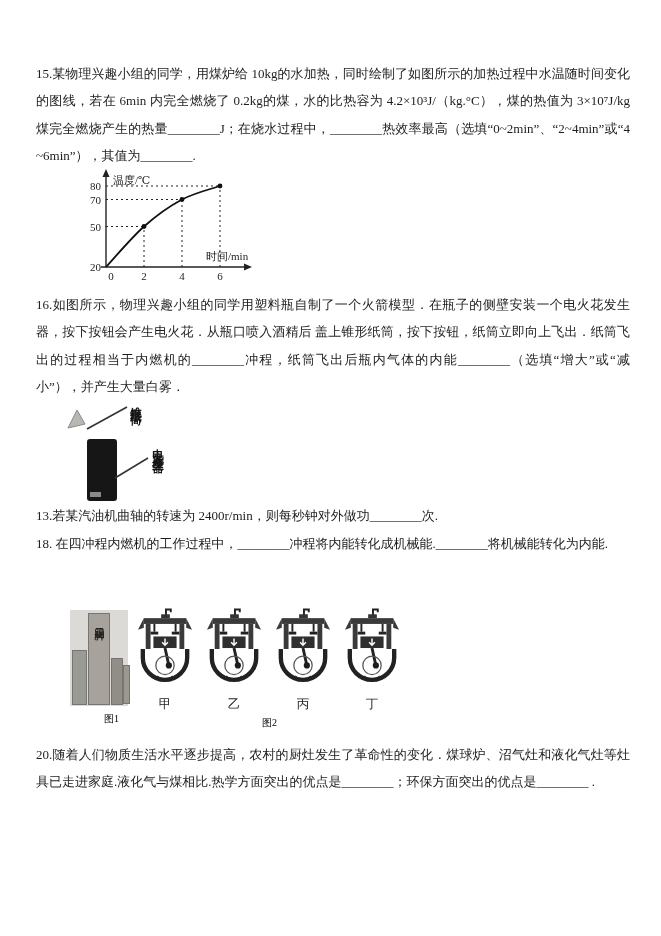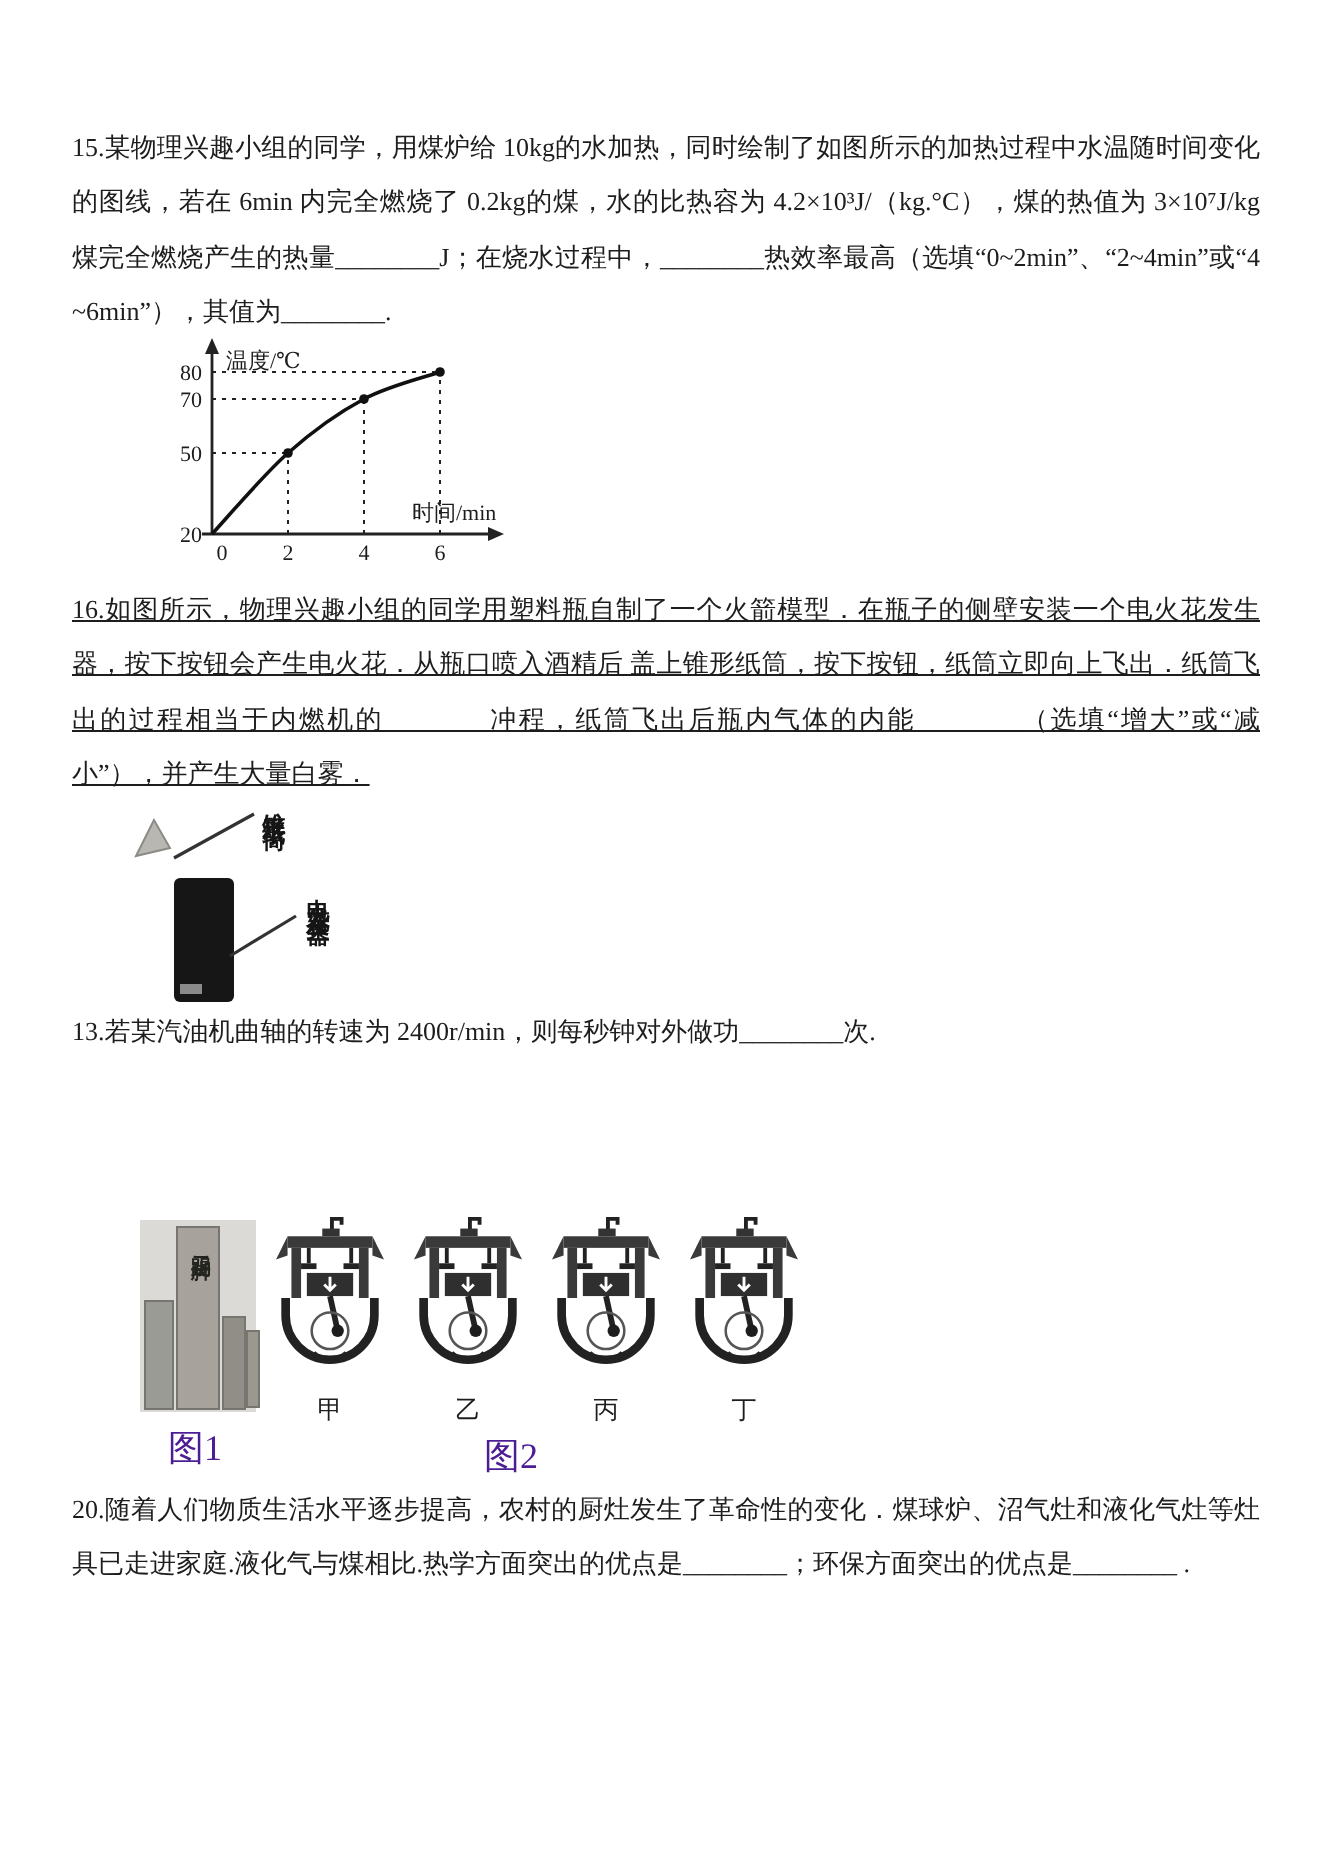--- a/index.html
+++ b/index.html
@@ -3,21 +3,21 @@
 <meta charset="utf-8">
 <style>
   html,body{margin:0;padding:0;background:#fff;}
   .page{position:relative;width:661px;height:832px;background:#fff;overflow:hidden;
         font-family:"Liberation Serif","DejaVu Serif",serif;color:#1d1d1d;}
   .q{position:absolute;left:36px;width:594px;margin:0;font-size:13px;line-height:27.3px;
      text-align:justify;word-break:break-all;}
   .fsub{font-size:9px;color:#8a8a8a;vertical-align:-2px;}
   .vlabel{position:absolute;writing-mode:vertical-rl;font-weight:700;font-size:11.5px;
           letter-spacing:2.5px;color:#151515;}
-  .cap{position:absolute;font-size:18px;color:#4c1d95;}
+  .cap{position:absolute;font-size:10px;color:#000000;margin-left:20px;}
   #temp-chart{position:absolute;left:56px;top:169px;}
   #rocket-fig{position:absolute;left:55px;top:393px;}
   #photo1{position:absolute;left:70px;top:610px;width:58px;height:96px;background:#dcdad6;}
   .tube{position:absolute;border:1px solid #77756f;}
   .tube-text{display:block;writing-mode:vertical-rl;font-weight:700;font-size:10px;
              color:#24241f;margin:6px auto 0 auto;text-align:center;letter-spacing:1px;}
   #engines{position:absolute;left:137px;top:606px;display:flex;gap:13px;}
   .ecell{width:56px;text-align:center;}
   .elabel{font-size:12.5px;line-height:14px;margin-top:1px;}
   #defs-svg{position:absolute;width:0;height:0;}
@@ -49,33 +49,34 @@
       <circle cx="88" cy="57.5" r="2.4" fill="#111111"></circle>
       <line x1="126" y1="98" x2="126" y2="30.5" stroke="#222222" stroke-width="1" stroke-dasharray="2,3"></line>
       <line x1="50" y1="30.5" x2="126" y2="30.5" stroke="#222222" stroke-width="1" stroke-dasharray="2,3"></line>
       <circle cx="126" cy="30.5" r="2.4" fill="#111111"></circle>
       <line x1="164" y1="98" x2="164" y2="17" stroke="#222222" stroke-width="1" stroke-dasharray="2,3"></line>
       <line x1="50" y1="17" x2="164" y2="17" stroke="#222222" stroke-width="1" stroke-dasharray="2,3"></line>
       <circle cx="164" cy="17" r="2.4" fill="#111111"></circle>
       <path d="M50 98 C 56.333333333333336 91.25, 75.33333333333333 68.75, 88 57.5 C 100.66666666666667 46.25, 113.33333333333333 37.25, 126 30.5 C 138.66666666666666 23.75, 157.66666666666666 19.25, 164 17" fill="none" stroke="#111111" stroke-width="1.8"></path>
     </svg>
 
-  <p class="q" style="top:291px;text-decoration:underline;">16.如图所示，物理兴趣小组的同学用塑料瓶自制了一个火箭模型．在瓶子的侧壁安装一个电火花发生器，按下按钮会产生电火花．从瓶口喷入酒精后 盖上锥形纸筒，按下按钮，纸筒立即向上飞出．纸筒飞出的过程相当于内燃机的________冲程，纸筒飞出后瓶内气体的内能________（选填“增大”或“减小”），并产生大量白雾．</p>
+  <p class="q" style="top:291px;">16.如图所示，物理兴趣小组的同学用塑料瓶自制了一个火箭模型．在瓶子的侧壁安装一个电火花发生器，按下按钮会产生电火花．从瓶口喷入酒精后 盖上锥形纸筒，按下按钮，纸筒立即向上飞出．纸筒飞出的过程相当于内燃机的________冲程，纸筒飞出后瓶内气体的内能________（选填“增大”或“减小”），并产生大量白雾．</p>
 
   <svg id="rocket-fig" width="150" height="122">
     <polygon points="22,17 13,35 30,31" fill="#b9b7b2" stroke="#8c8a85" stroke-width="1"></polygon>
     <line x1="72" y1="14" x2="32" y2="36" stroke="#333" stroke-width="1.6"></line>
     <rect x="32" y="46" width="30" height="62" rx="3" fill="#161616"></rect>
     <rect x="35" y="99" width="11" height="5" fill="#8a8a8a"></rect>
     <line x1="93" y1="65" x2="60" y2="85" stroke="#333" stroke-width="1.6"></line>
   </svg>
   <span class="vlabel" style="left:128px;top:397px;">锥形纸筒</span>
   <span class="vlabel" style="left:150px;top:440px;">电火花发生器</span>
 
   <p class="q" style="top:502px;">13.若某汽油机曲轴的转速为 2400r/min，则每秒钟对外做功________次.</p>
+  <p class="q" style="top:530px;">18. 在四冲程内燃机的工作过程中，________冲程将内能转化成机械能.________将机械能转化为内能.</p>
 
   <div id="photo1">
     <div class="tube" style="left:2px;top:40px;width:13px;height:53px;background:#9b9b95;"></div>
     <div class="tube" style="left:18px;top:3px;width:20px;height:90px;background:#a7a39c;">
       <span class="tube-text">二踢脚</span>
     </div>
     <div class="tube" style="left:41px;top:48px;width:10px;height:45px;background:#908e87;"></div>
     <div class="tube" style="left:53px;top:55px;width:5px;height:37px;background:#9a988f;"></div>
   </div>
   <span class="cap" style="left:84px;top:712px;">图1</span>

